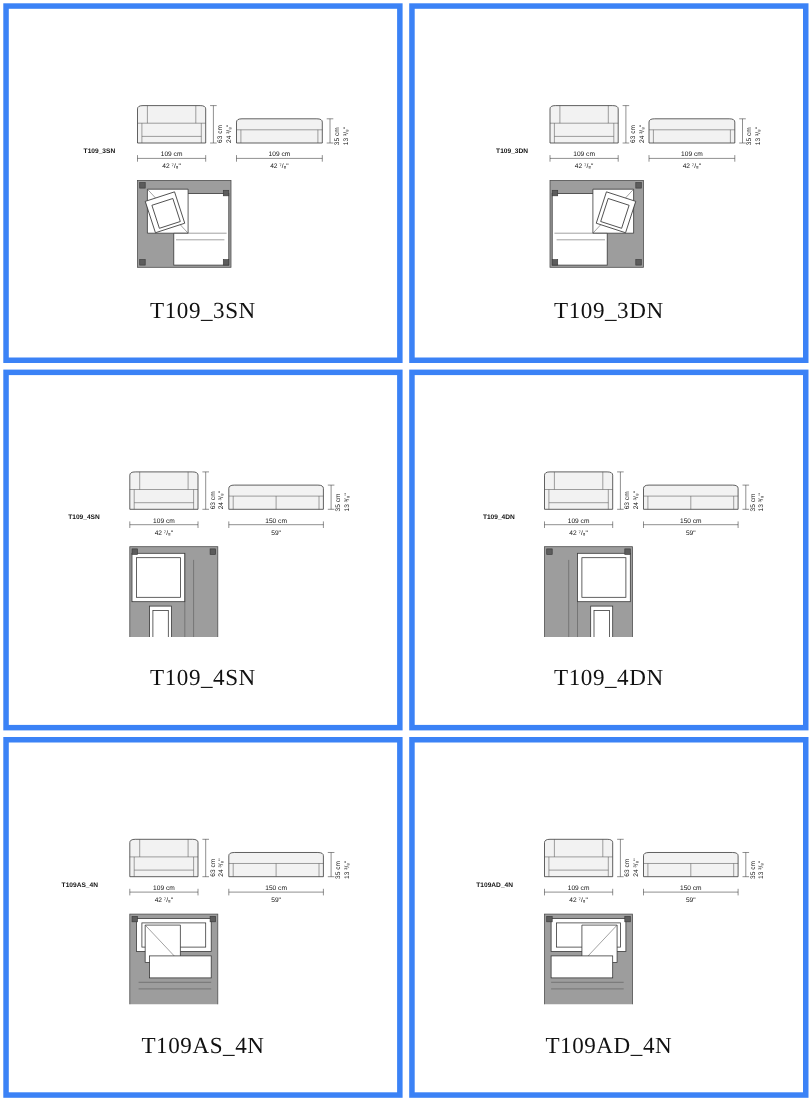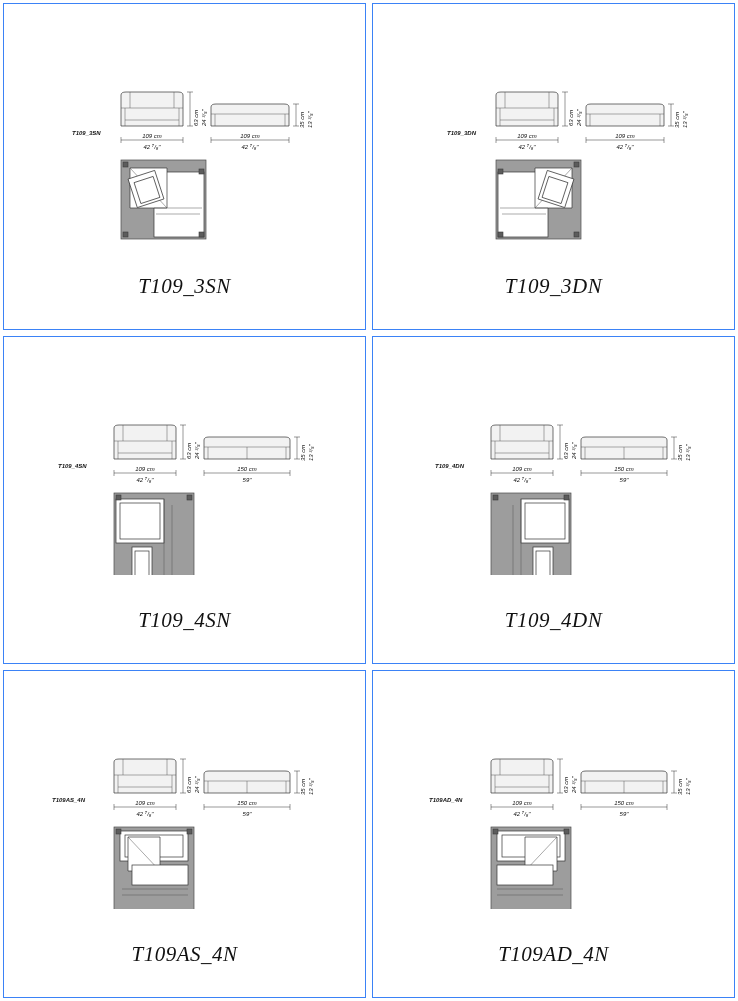--- a/index.html
+++ b/index.html
@@ -22,24 +22,23 @@
   .grid {
     display: grid;
     grid-template-columns: 369px 369px;
     grid-template-rows: 333px 334px 334px;
     width: 738px;
     height: 1001px;
   }
   .cell {
     position: relative;
     box-sizing: border-box;
-    border: 1px solid #3b82f6;
+    border: 5px solid #3b82f6;
     margin: 3px;
     background: #fff;
-    font-style: italic;
   }
   .diagram {
     position: absolute;
     left: 0;
     right: 0;
     top: 18px;
     height: 220px;
   }
   .caption {
     position: absolute;

